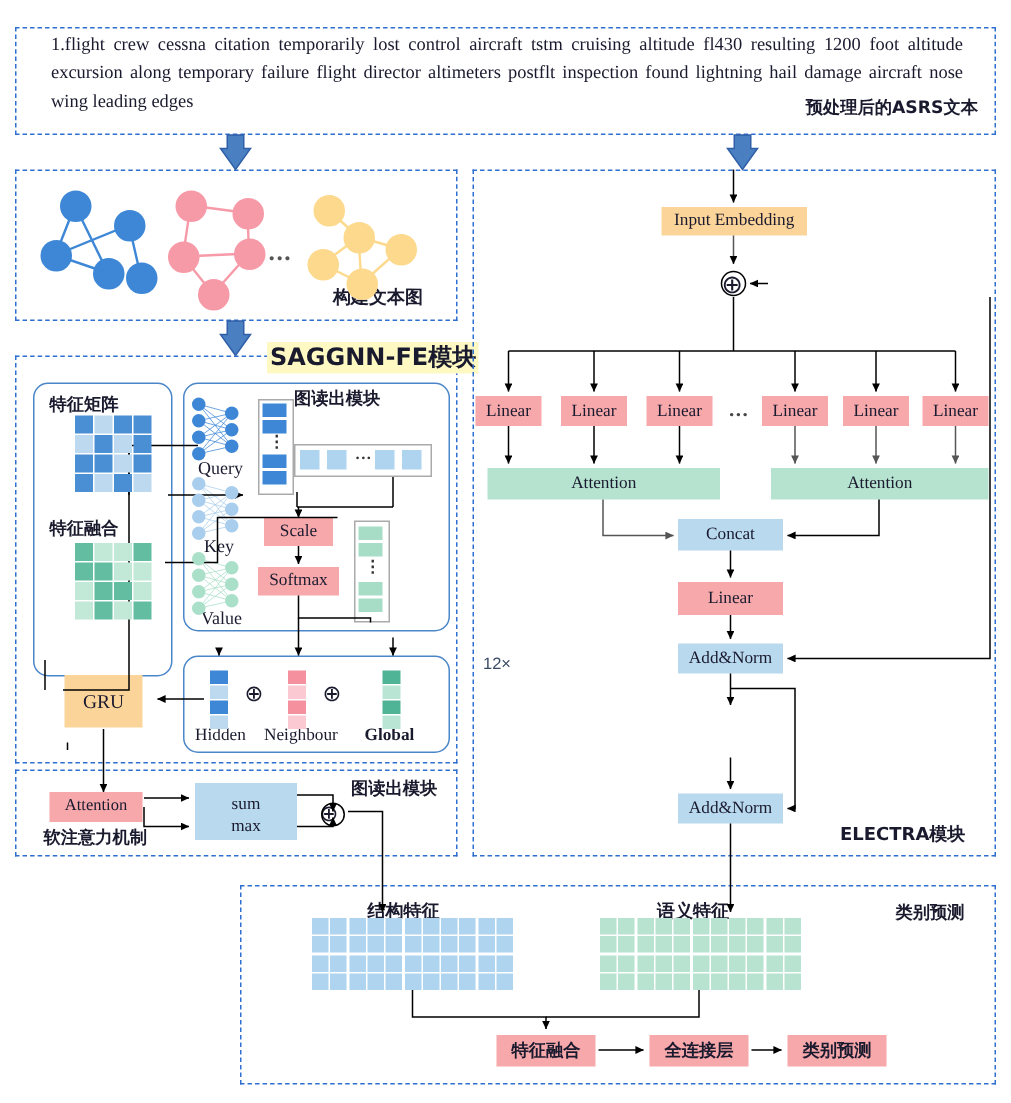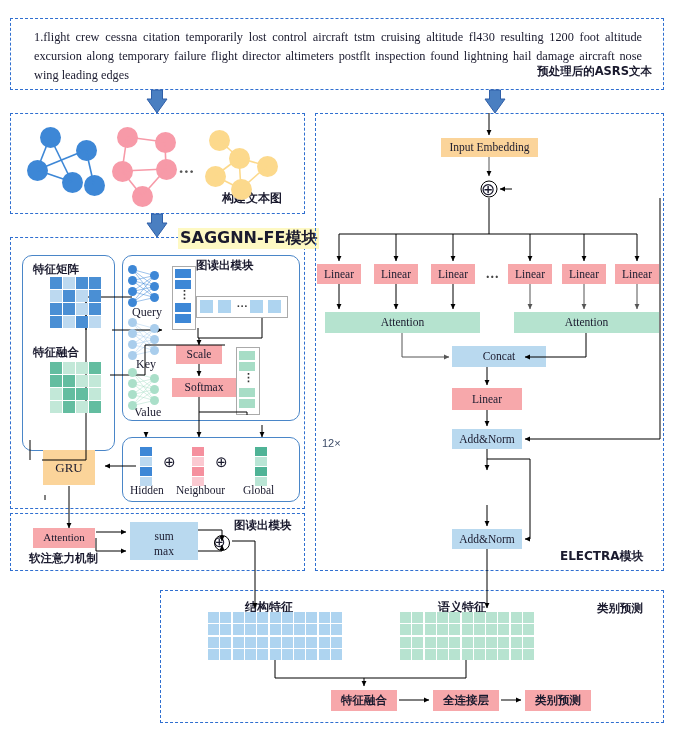--- a/index.html
+++ b/index.html
@@ -20,21 +20,21 @@
   .pink{background:#f7a8ab;}
   .blue{background:#b9d9ef;}
   .green{background:#b5e3cf;}
   .orange{background:#fbd49a;}
   .mblue{background:#4a90d9;}
 
   .cell{position:absolute;}
   .node{position:absolute;border-radius:50%;}
   .dots{position:absolute;letter-spacing:1px;font-weight:bold;
         font-family:"Liberation Serif", serif;}
-  .topText{position:absolute;left:34px;top:28px;width:608px;font-size:12.3px;
+  .topText{position:absolute;left:34px;top:20px;width:608px;font-size:12.3px;
            line-height:19px;text-align:justify;}
   .asrsTag{position:absolute;right:22px;top:64px;font-size:11.5px;}
 </style>
 </head>
 <body>
 
 <div class="canvas">
 
   <div class="dash" style="left:10px;top:18px;width:654px;height:72px;"></div>
   <div class="topText">1.flight crew cessna citation temporarily lost control aircraft tstm cruising altitude fl430 resulting 1200 foot altitude excursion along temporary failure flight director altimeters postflt inspection found lightning hail damage aircraft nose wing leading edges</div>
@@ -71,35 +71,35 @@
   <div class="lbl cn" style="left:33px;top:345px;font-size:11.5px;">特征融合</div>
 
   <div class="round" style="left:122px;top:255px;width:178px;height:166px;"></div>
   <div class="lbl cn" style="left:196px;top:258px;font-size:11.5px;">图读出模块</div>
 
   <div class="lbl" style="left:132px;top:305px;font-size:12px;">Query</div>
   <div class="lbl" style="left:136px;top:357px;font-size:12px;">Key</div>
   <div class="lbl" style="left:134px;top:405px;font-size:12px;">Value</div>
 
   <div class="box pink" style="left:176px;top:345px;width:46px;height:19px;font-size:11.5px;">Scale</div>
-  <div class="box pink" style="left:172px;top:378px;width:64px;height:19px;font-size:11.5px;">Softmax</div>
+  <div class="box pink" style="left:172px;top:378px;width:54px;height:19px;font-size:11.5px;">Softmax</div>
 
   <div class="cell" style="left:172px;top:266px;width:22px;height:62px;border:1px solid #aaa;"></div>
   <div class="dots" style="left:179px;top:288px;font-size:11px;color:#333;">⋮</div>
 
   <div class="cell" style="left:196px;top:296px;width:90px;height:20px;border:1px solid #aaa;"></div>
   <div class="dots" style="left:237px;top:297px;font-size:11px;color:#333;">...</div>
 
   <div class="cell" style="left:236px;top:347px;width:22px;height:66px;border:1px solid #aaa;"></div>
   <div class="dots" style="left:243px;top:371px;font-size:11px;color:#333;">⋮</div>
 
   <div class="round" style="left:122px;top:437px;width:178px;height:65px;"></div>
   <div class="lbl" style="left:130px;top:484px;font-size:11.5px;">Hidden</div>
   <div class="lbl" style="left:176px;top:484px;font-size:11.5px;">Neighbour</div>
-  <div class="lbl" style="left:243px;top:484px;font-size:11.5px;">Global</div>
+  <div class="lbl" style="left:243px;top:484px;font-size:11.5px;font-weight:bold;">Global</div>
   <div class="lbl" style="left:163px;top:453px;font-size:15px;">⊕</div>
   <div class="lbl" style="left:215px;top:453px;font-size:15px;">⊕</div>
 
   <div class="box orange" style="left:43px;top:450px;width:52px;height:35px;font-size:13px;">GRU</div>
 
   <div class="dash" style="left:10px;top:513px;width:295px;height:58px;"></div>
   <div class="lbl cn" style="left:234px;top:518px;font-size:11.5px;">图读出模块</div>
   <div class="box pink" style="left:33px;top:528px;width:62px;height:20px;font-size:11px;">Attention</div>
   <div class="lbl cn" style="left:29px;top:551px;font-size:11.5px;">软注意力机制</div>
   <div class="box blue" style="left:130px;top:522px;width:68px;height:28px;font-size:11.5px;">sum</div>
@@ -116,21 +116,21 @@
   <div class="box pink" style="left:374px;top:264px;width:44px;height:20px;font-size:11.5px;">Linear</div>
   <div class="box pink" style="left:431px;top:264px;width:44px;height:20px;font-size:11.5px;">Linear</div>
   <div class="dots" style="left:486px;top:266px;font-size:14px;color:#444;">...</div>
   <div class="box pink" style="left:508px;top:264px;width:44px;height:20px;font-size:11.5px;">Linear</div>
   <div class="box pink" style="left:562px;top:264px;width:44px;height:20px;font-size:11.5px;">Linear</div>
   <div class="box pink" style="left:615px;top:264px;width:44px;height:20px;font-size:11.5px;">Linear</div>
 
   <div class="box green" style="left:325px;top:312px;width:155px;height:21px;font-size:11.5px;">Attention</div>
   <div class="box green" style="left:514px;top:312px;width:145px;height:21px;font-size:11.5px;">Attention</div>
 
-  <div class="box blue" style="left:452px;top:346px;width:94px;height:21px;font-size:11.5px;">Concat</div>
+  <div class="box blue" style="left:452px;top:346px;width:70px;height:21px;font-size:11.5px;">Concat</div>
   <div class="box pink" style="left:452px;top:388px;width:70px;height:22px;font-size:11.5px;">Linear</div>
   <div class="box blue" style="left:452px;top:429px;width:70px;height:20px;font-size:11.5px;">Add&amp;Norm</div>
   <div class="box blue" style="left:452px;top:529px;width:70px;height:20px;font-size:11.5px;">Add&amp;Norm</div>
   <div class="lbl" style="left:322px;top:437px;font-size:11px;font-family:'Liberation Sans',sans-serif;color:#3b4a66;">12×</div>
 
   <div class="dash" style="left:160px;top:590px;width:504px;height:133px;"></div>
   <div class="lbl cn" style="left:597px;top:601px;font-size:11.5px;">类别预测</div>
   <div class="lbl cn" style="left:245px;top:599px;font-size:12px;">结构特征</div>
   <div class="lbl cn" style="left:438px;top:599px;font-size:12px;">语义特征</div>
 

